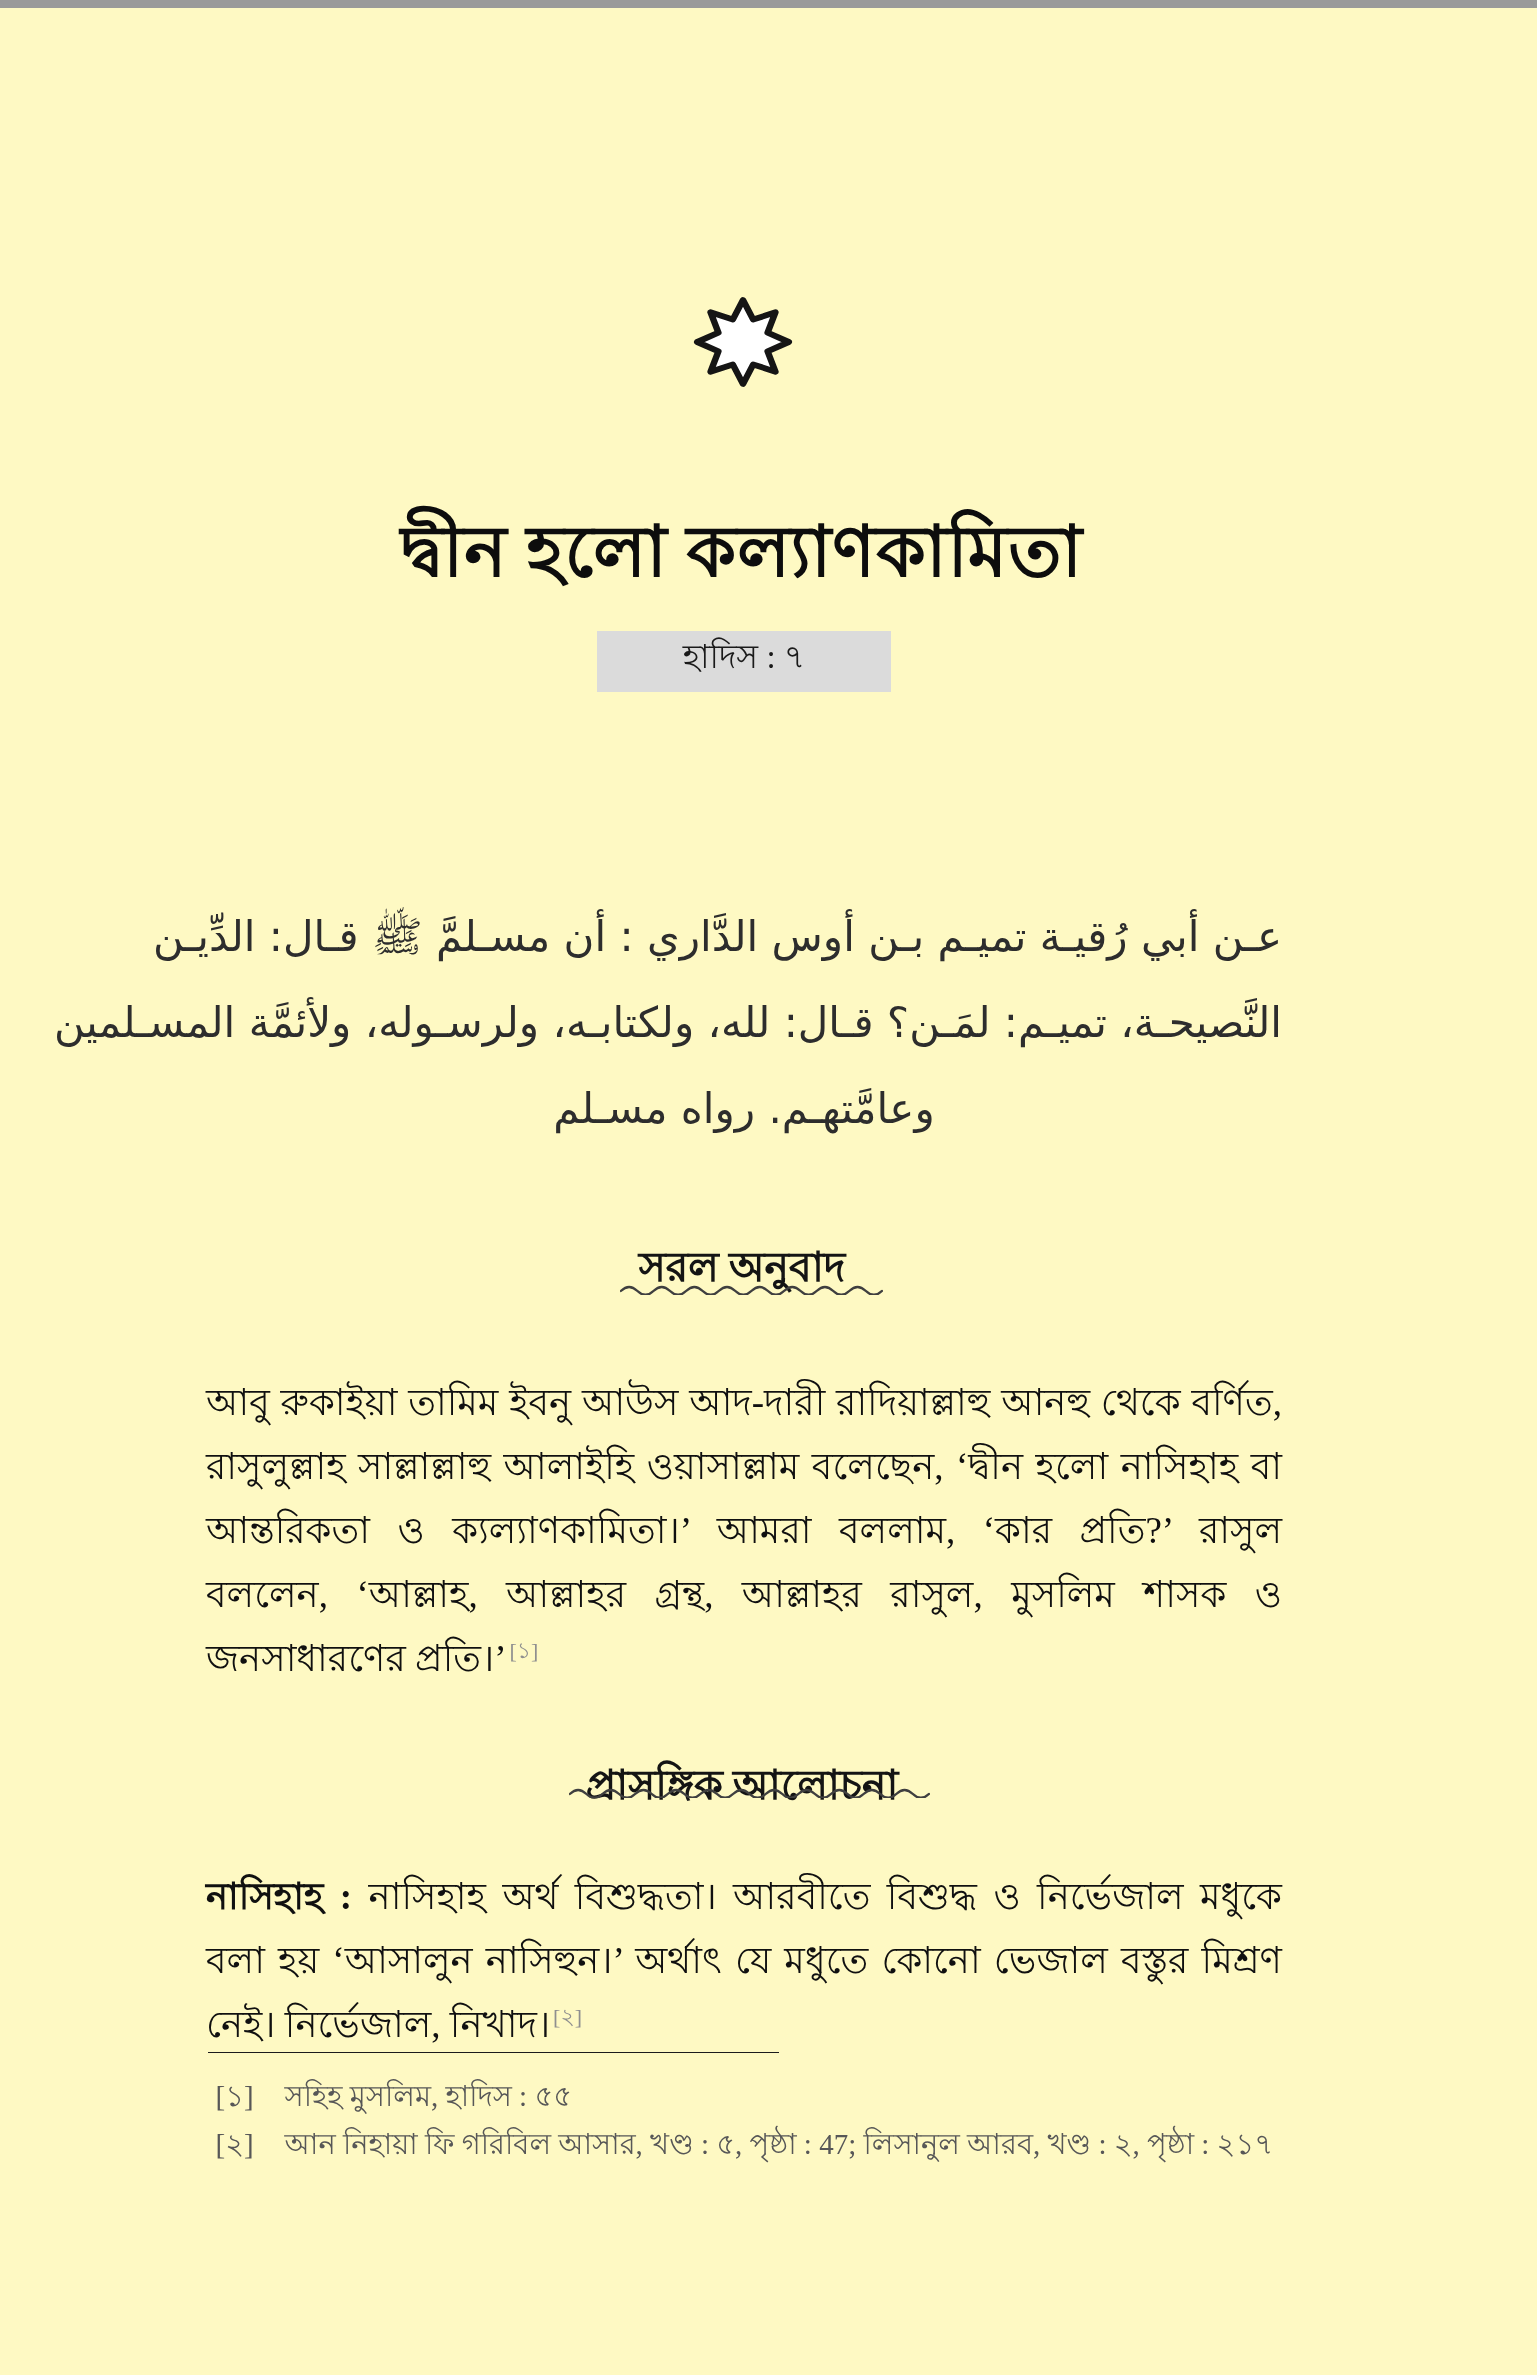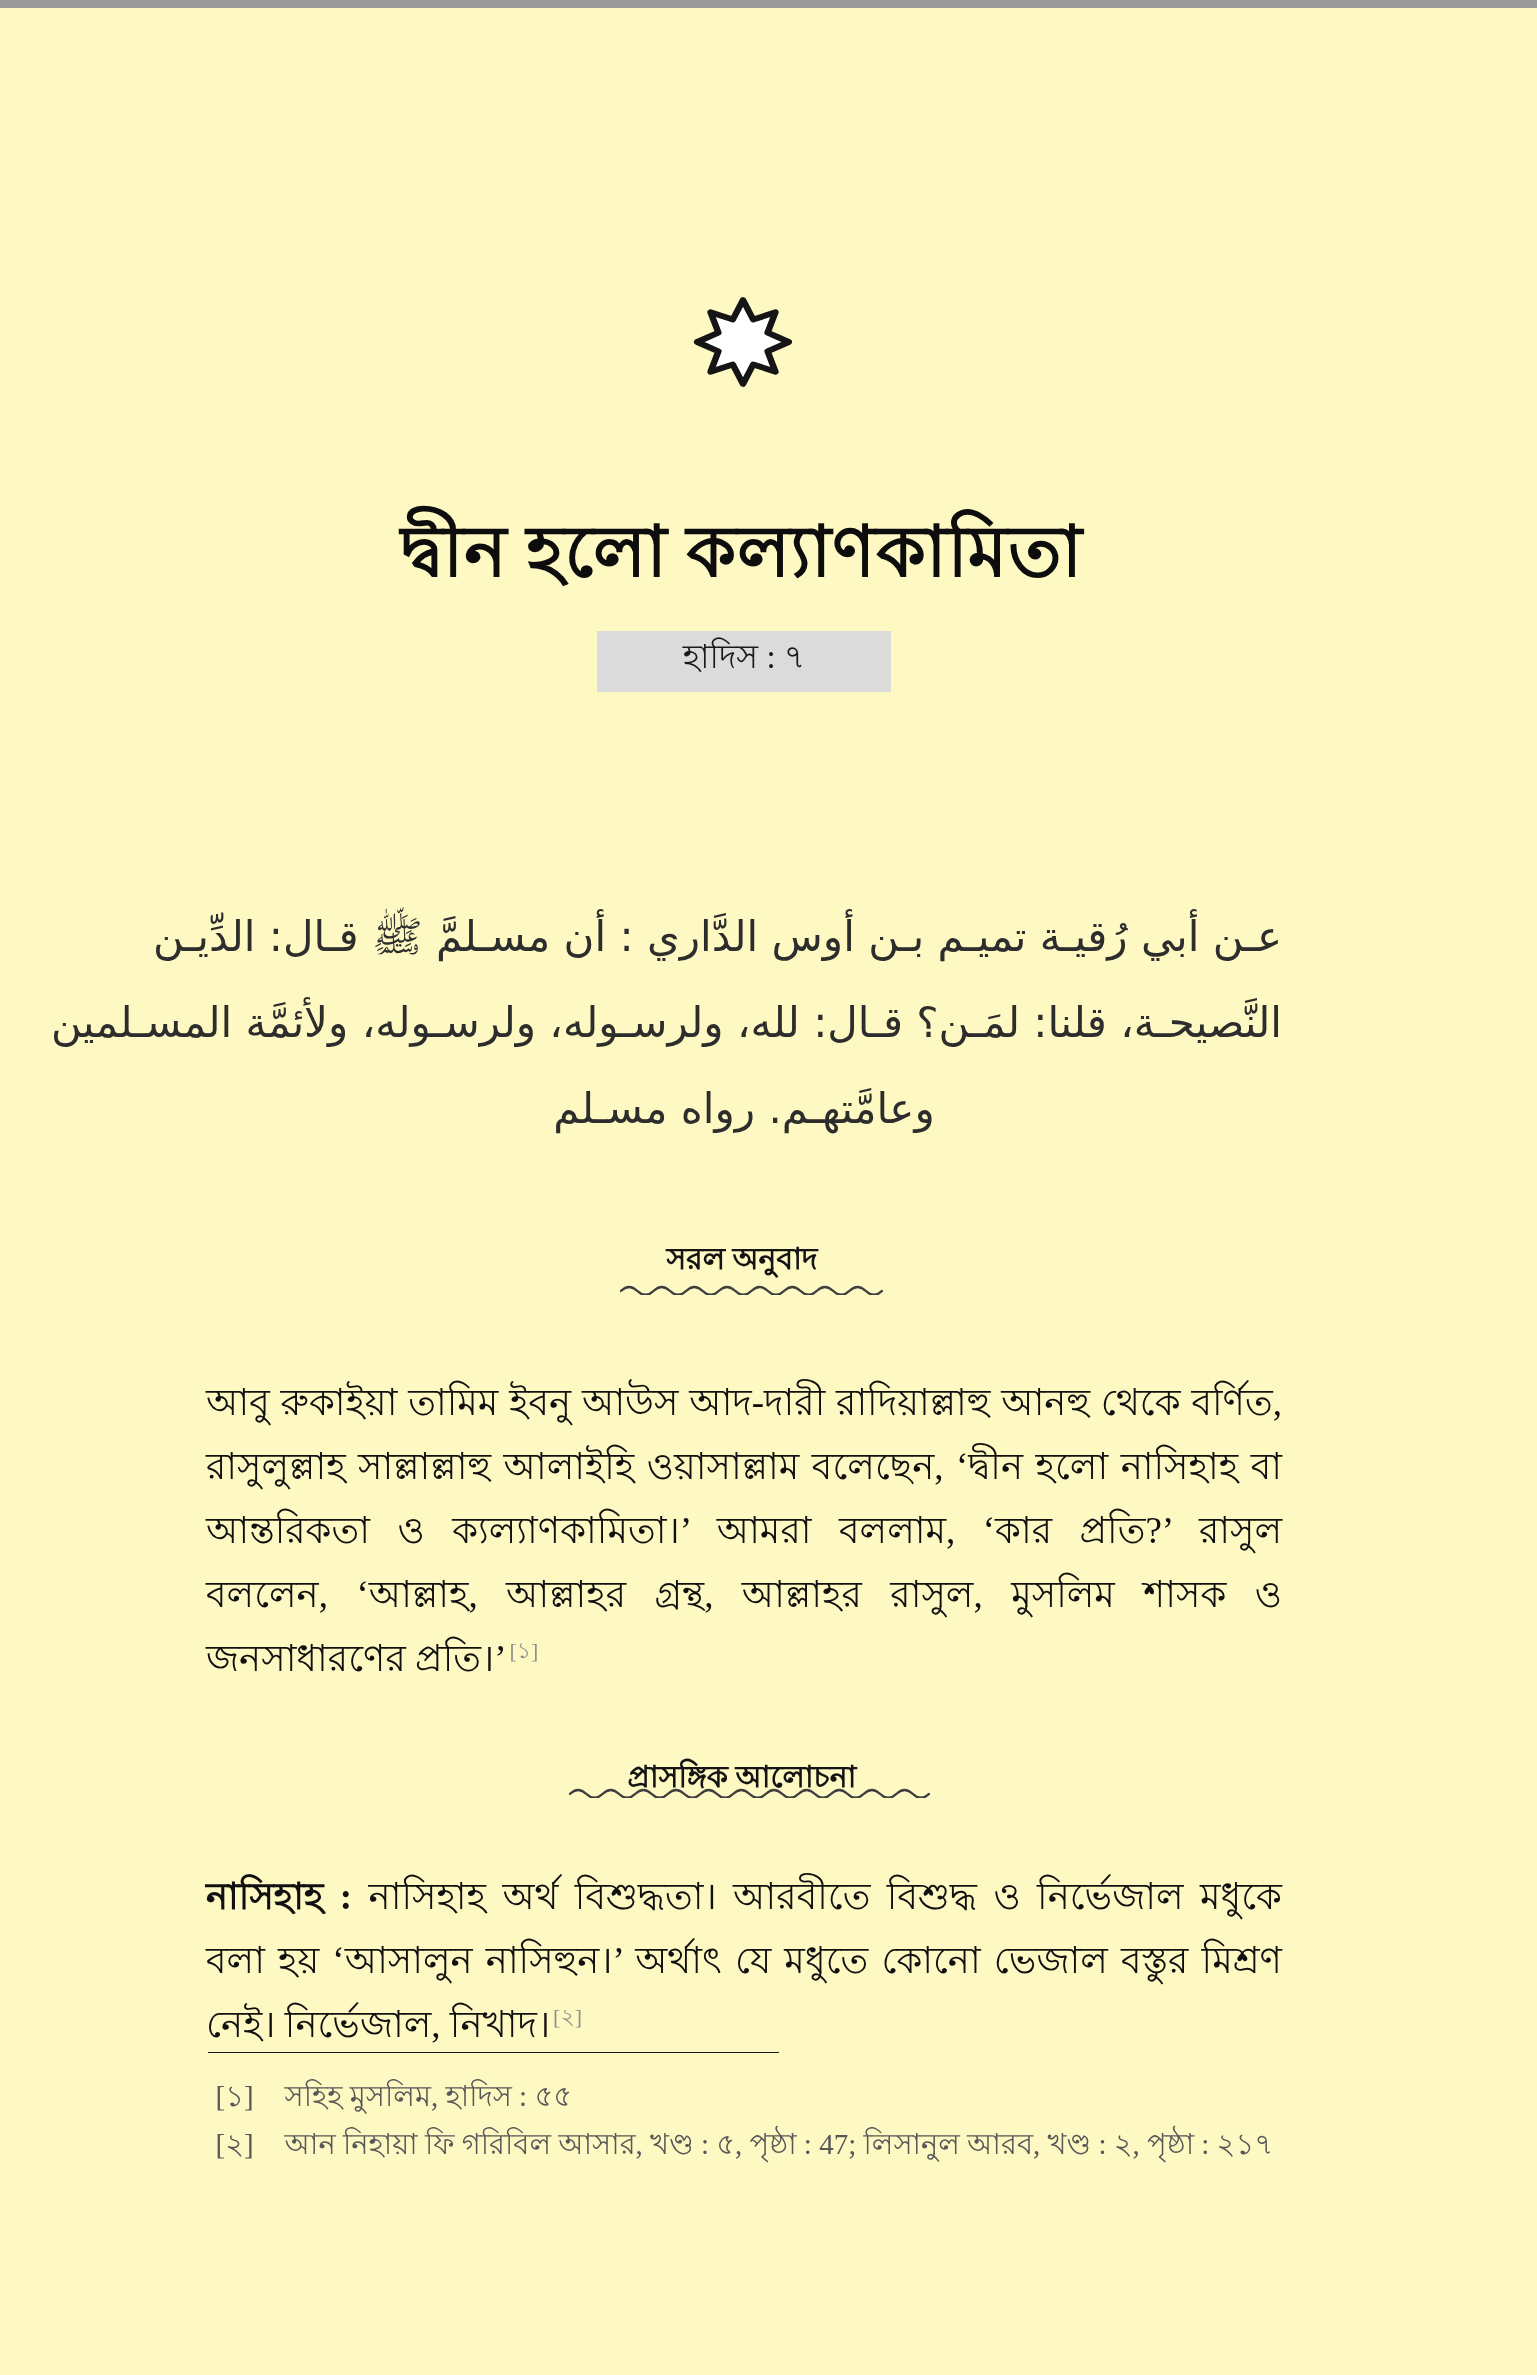--- a/index.html
+++ b/index.html
@@ -28,21 +28,21 @@
     position:absolute;left:206px;top:886px;width:1076px;
     direction:rtl;
     font-family:"DejaVu Sans","Liberation Sans",sans-serif;
     font-size:42px;color:#2d2d2d;line-height:86px;
   }
   .ar-line{white-space:nowrap;}
   .ar-line.justified{text-align:justify;text-align-last:justify;}
   .ar-line.centered{text-align:center;}
   .section-heading{
     position:absolute;left:203px;width:1078px;
-    text-align:center;font-size:30px;font-weight:bold;color:#141414;
+    text-align:center;font-size:41px;font-weight:bold;color:#141414;
     line-height:61px;
   }
   .heading-translation{top:1195px;}
   .heading-discussion{top:1713px;}
   .wave{position:absolute;height:13.4px;}
   .wave-1{left:620px;top:1274px;width:263px;}
   .wave-2{left:569px;top:1777px;width:361px;}
   .body-para{
     position:absolute;left:206px;width:1076px;
     font-size:37px;line-height:64px;color:#101010;
@@ -77,21 +77,21 @@
   </svg>
 
   <h1 class="book-title">দ্বীন হলো কল্যাণকামিতা</h1>
 
   <div class="hadith-badge">
     <span>হাদিস : ৭</span>
   </div>
 
   <div class="arabic" lang="ar">
     <div class="ar-line justified">عـن أبي رُقيـة تميـم بـن أوس الدَّاري : أن مسـلمَّ ﷺ قـال: الدِّيـن</div>
-    <div class="ar-line justified">النَّصيحـة، قلنا: لمَـن؟ قـال: لله، ولرسـوله، ولرسـوله، ولأئمَّة المسـلمين</div>
+    <div class="ar-line justified">النَّصيحـة، تميـم: لمَـن؟ قـال: لله، ولكتابـه، ولرسـوله، ولأئمَّة المسـلمين</div>
     <div class="ar-line centered">وعامَّتهـم. رواه مسـلم</div>
   </div>
 
   <h2 class="section-heading heading-translation">সরল অনুবাদ</h2>
   <svg class="wave wave-1" viewBox="0 0 274 12" preserveAspectRatio="none" aria-hidden="true">
     <path d="M1 8 Q9.5 1 18 8 T35 8 T52 8 T69 8 T86 8 T103 8 T120 8 T137 8 T154 8 T171 8 T188 8 T205 8 T222 8 T239 8 T256 8 T273 8" fill="none" stroke="#3f3f3f" stroke-width="2.2" stroke-linecap="round"></path>
   </svg>
 
   <p class="body-para para-translation"><span>আবু রুকাইয়া তামিম ইবনু আউস আদ-দারী রাদিয়াল্লাহু আনহু থেকে বর্ণিত, রাসুলুল্লাহ সাল্লাল্লাহু আলাইহি ওয়াসাল্লাম বলেছেন, ‘দ্বীন হলো নাসিহাহ বা আন্তরিকতা ও ক্যল্যাণকামিতা।’ আমরা বললাম, ‘কার প্রতি?’ রাসুল বললেন, ‘আল্লাহ, আল্লাহর গ্রন্থ, আল্লাহর রাসুল, মুসলিম শাসক ও জনসাধারণের প্রতি।’</span><sup class="fn-ref">[১]</sup></p>
 

